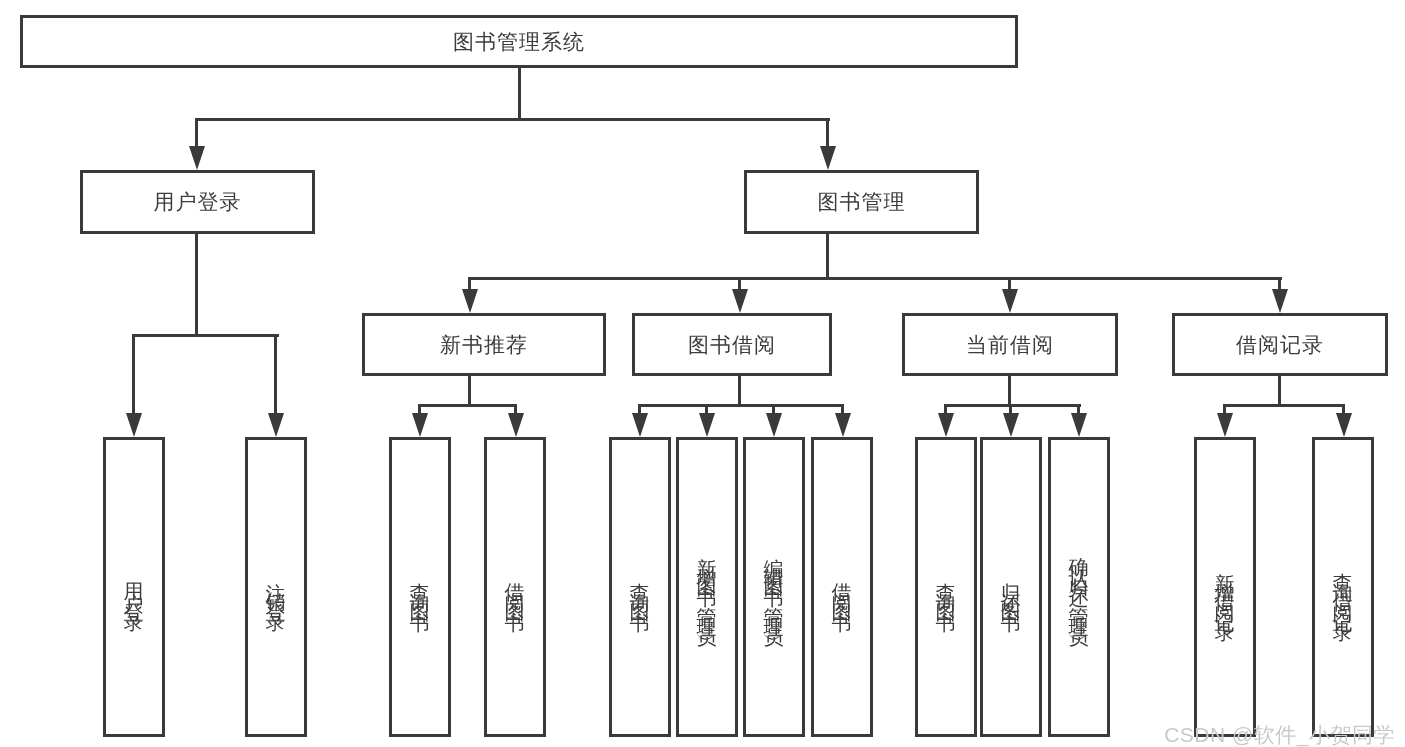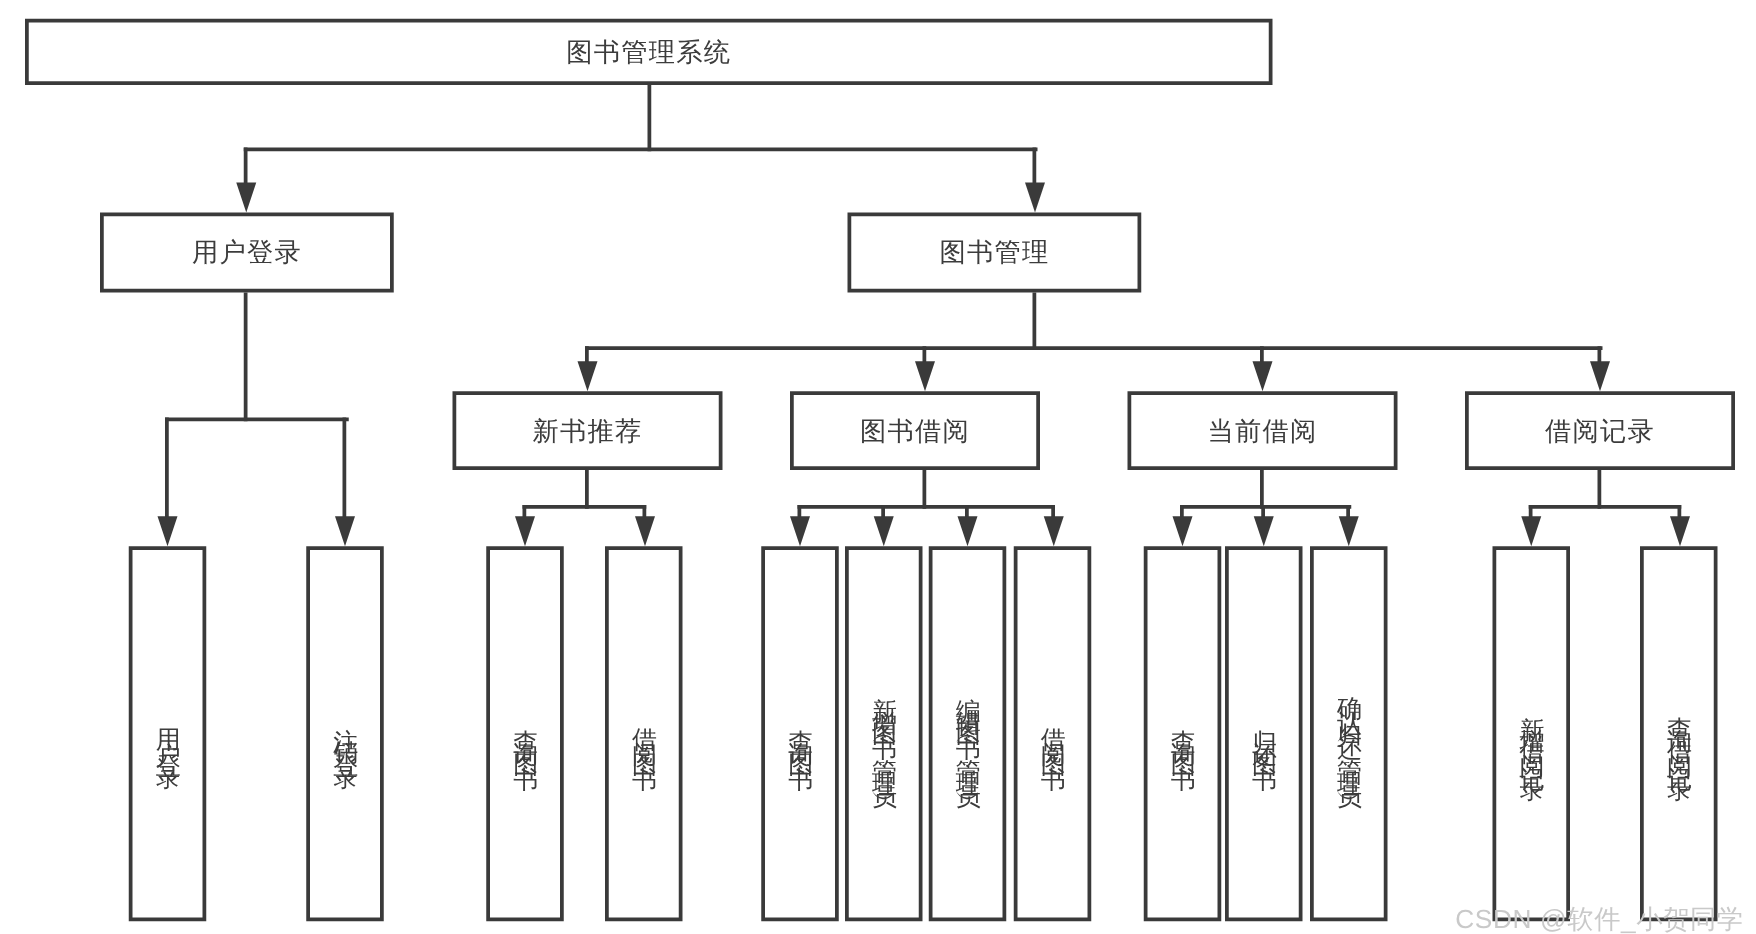--- a/index.html
+++ b/index.html
@@ -57,23 +57,23 @@
 </style>
 </head>
 <body>
 
 <div class="canvas">
 
   <div class="box" style="left:20px;top:15px;width:998px;height:53px;">图书管理系统</div>
 
   <div class="box" style="left:80px;top:170px;width:235px;height:64px;">用户登录</div>
 
-  <div class="box" style="left:678px;top:170px;width:235px;height:64px;">图书管理</div>
+  <div class="box" style="left:744px;top:170px;width:235px;height:64px;">图书管理</div>
 
-  <div class="box" style="left:362px;top:313px;width:216px;height:63px;">新书推荐</div>
+  <div class="box" style="left:362px;top:313px;width:244px;height:63px;">新书推荐</div>
 
   <div class="box" style="left:632px;top:313px;width:200px;height:63px;">图书借阅</div>
 
   <div class="box" style="left:1172px;top:313px;width:216px;height:63px;">借阅记录</div>
 
   <div class="box" style="left:902px;top:313px;width:216px;height:63px;">当前借阅</div>
 
   <div class="box vert" style="left:103px;top:437px;width:62px;height:300px;">用户登录</div>
 
   <div class="box vert" style="left:245px;top:437px;width:62px;height:300px;">注销登录</div>

